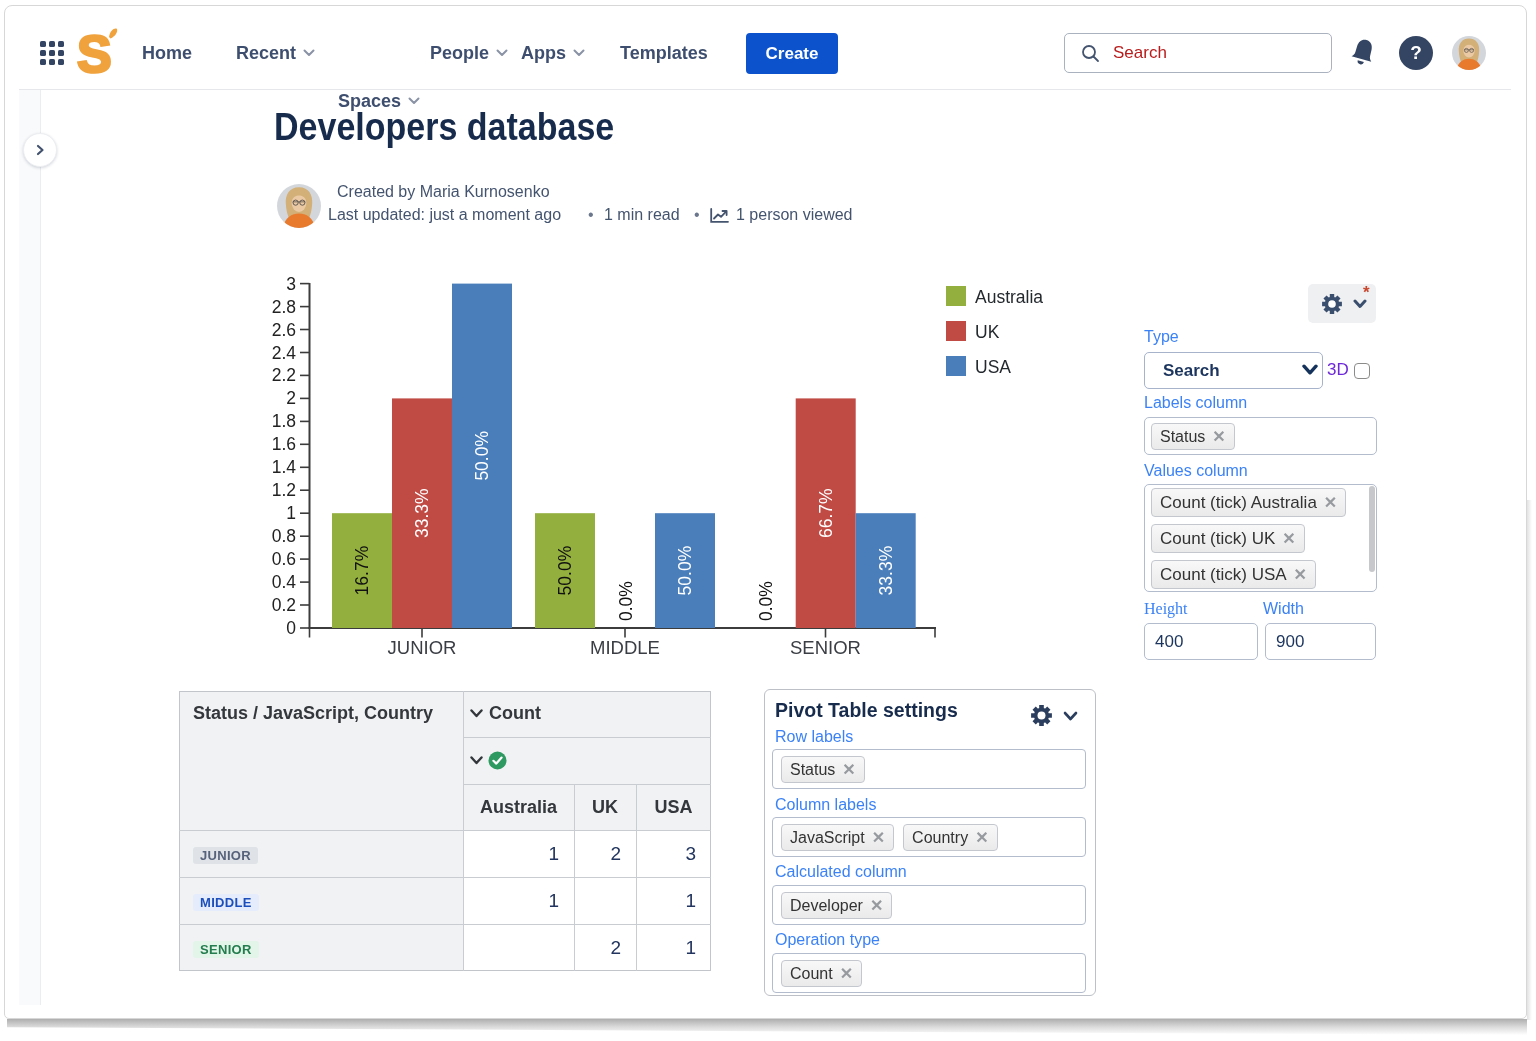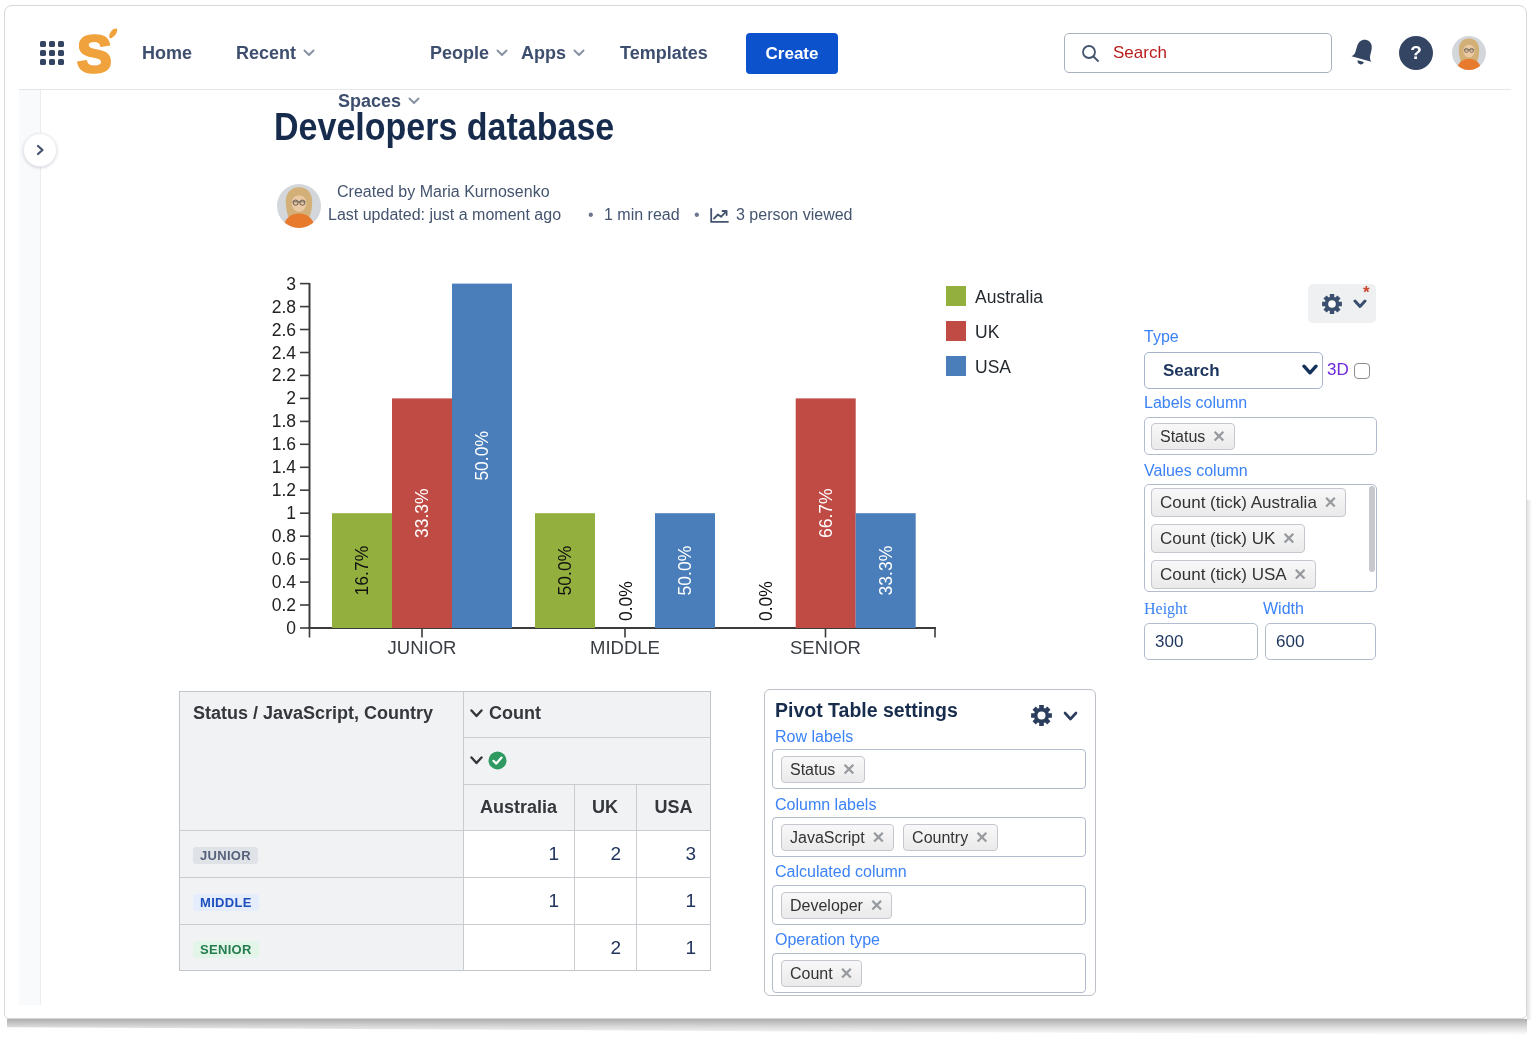--- a/index.html
+++ b/index.html
@@ -137,21 +137,21 @@
 <div class="byline" style="left:337px;top:183px;">Created by Maria Kurnosenko</div>
 <div class="byline" style="left:322px;top:206px;margin-left:6px;">Last updated: just a moment ago</div>
 <div class="byline" style="left:588px;top:206px;color:#6b778c;">•</div>
 <div class="byline" style="left:604px;top:206px;">1 min read</div>
 <div class="byline" style="left:694px;top:206px;color:#6b778c;">•</div>
 <svg class="abs" style="left:710px;top:208px" width="19" height="15" viewBox="0 0 19 15">
   <path d="M1.2 1 L1.2 13.8 L18 13.8" stroke="#44546f" stroke-width="1.8" fill="none" stroke-linecap="round"></path>
   <path d="M4 10.5 L8 6.5 L11 8.8 L16 3.6" stroke="#44546f" stroke-width="1.8" fill="none" stroke-linecap="round" stroke-linejoin="round"></path>
   <path d="M12.5 3 L16.6 3 L16.6 7.1" stroke="#44546f" stroke-width="1.8" fill="none" stroke-linecap="round" stroke-linejoin="round"></path>
 </svg>
-<div class="byline" style="left:736px;top:206px;">3 person viewed</div>
+<div class="byline" style="left:736px;top:206px;">1 person viewed</div>
 
 <svg class="abs" style="left:260px;top:263px" width="700" height="405" viewBox="0 0 700 405" font-family="Liberation Sans,sans-serif">
 <line x1="40" y1="365.0" x2="49.5" y2="365.0" stroke="#3c3c3c" stroke-width="1.6"></line>
 <text x="36" y="371.0" font-size="17.5" fill="#222" text-anchor="end">0</text>
 <line x1="40" y1="342.0" x2="49.5" y2="342.0" stroke="#3c3c3c" stroke-width="1.6"></line>
 <text x="36" y="348.0" font-size="17.5" fill="#222" text-anchor="end">0.2</text>
 <line x1="40" y1="319.1" x2="49.5" y2="319.1" stroke="#3c3c3c" stroke-width="1.6"></line>
 <text x="36" y="325.1" font-size="17.5" fill="#222" text-anchor="end">0.4</text>
 <line x1="40" y1="296.1" x2="49.5" y2="296.1" stroke="#3c3c3c" stroke-width="1.6"></line>
 <text x="36" y="302.1" font-size="17.5" fill="#222" text-anchor="end">0.6</text>
@@ -243,23 +243,23 @@
 <div class="flabel" style="left:1144px;top:462px;">Values column</div>
 <div class="fbox" style="left:1144px;top:484px;width:233px;height:108px;"></div>
 <div class="abs" style="left:1151px;top:488px;"><span class="tag tagL">Count (tick) Australia<span class="x">✕</span></span></div>
 <div class="abs" style="left:1151px;top:524px;"><span class="tag tagL">Count (tick) UK<span class="x">✕</span></span></div>
 <div class="abs" style="left:1151px;top:560px;"><span class="tag tagL">Count (tick) USA<span class="x">✕</span></span></div>
 <div class="abs" style="left:1369px;top:486px;width:6px;height:86px;background:#c6c8cc;border-radius:3px;"></div>
 
 <div class="flabel" style="left:1144px;top:600px;font-family:Liberation Serif, serif;">Height</div>
 <div class="flabel" style="left:1263px;top:600px;">Width</div>
 <div class="fbox" style="left:1144px;top:623px;width:114px;height:37px;"></div>
-<div class="abs navy" style="left:1155px;top:632px;font-size:17px;">300</div>
+<div class="abs navy" style="left:1155px;top:632px;font-size:17px;">400</div>
 <div class="fbox" style="left:1265px;top:623px;width:111px;height:37px;"></div>
-<div class="abs navy" style="left:1276px;top:632px;font-size:17px;">600</div>
+<div class="abs navy" style="left:1276px;top:632px;font-size:17px;">900</div>
 
 <div class="cell" style="left:179px;top:691px;width:532px;height:280px;border:1px solid #c2c6cb;background:#f1f2f4;"></div>
 <div class="cell" style="left:464px;top:831px;width:246px;height:139px;background:#fff;"></div>
 
 <div class="cell" style="left:463px;top:691px;width:1px;height:280px;background:#c9ccd1;"></div>
 <div class="cell" style="left:574px;top:784px;width:1px;height:187px;background:#c9ccd1;"></div>
 <div class="cell" style="left:636px;top:784px;width:1px;height:187px;background:#c9ccd1;"></div>
 <div class="cell" style="left:463px;top:737px;width:248px;height:1px;background:#c9ccd1;"></div>
 <div class="cell" style="left:463px;top:784px;width:248px;height:1px;background:#c9ccd1;"></div>
 <div class="cell" style="left:179px;top:830px;width:532px;height:1px;background:#c9ccd1;"></div>

